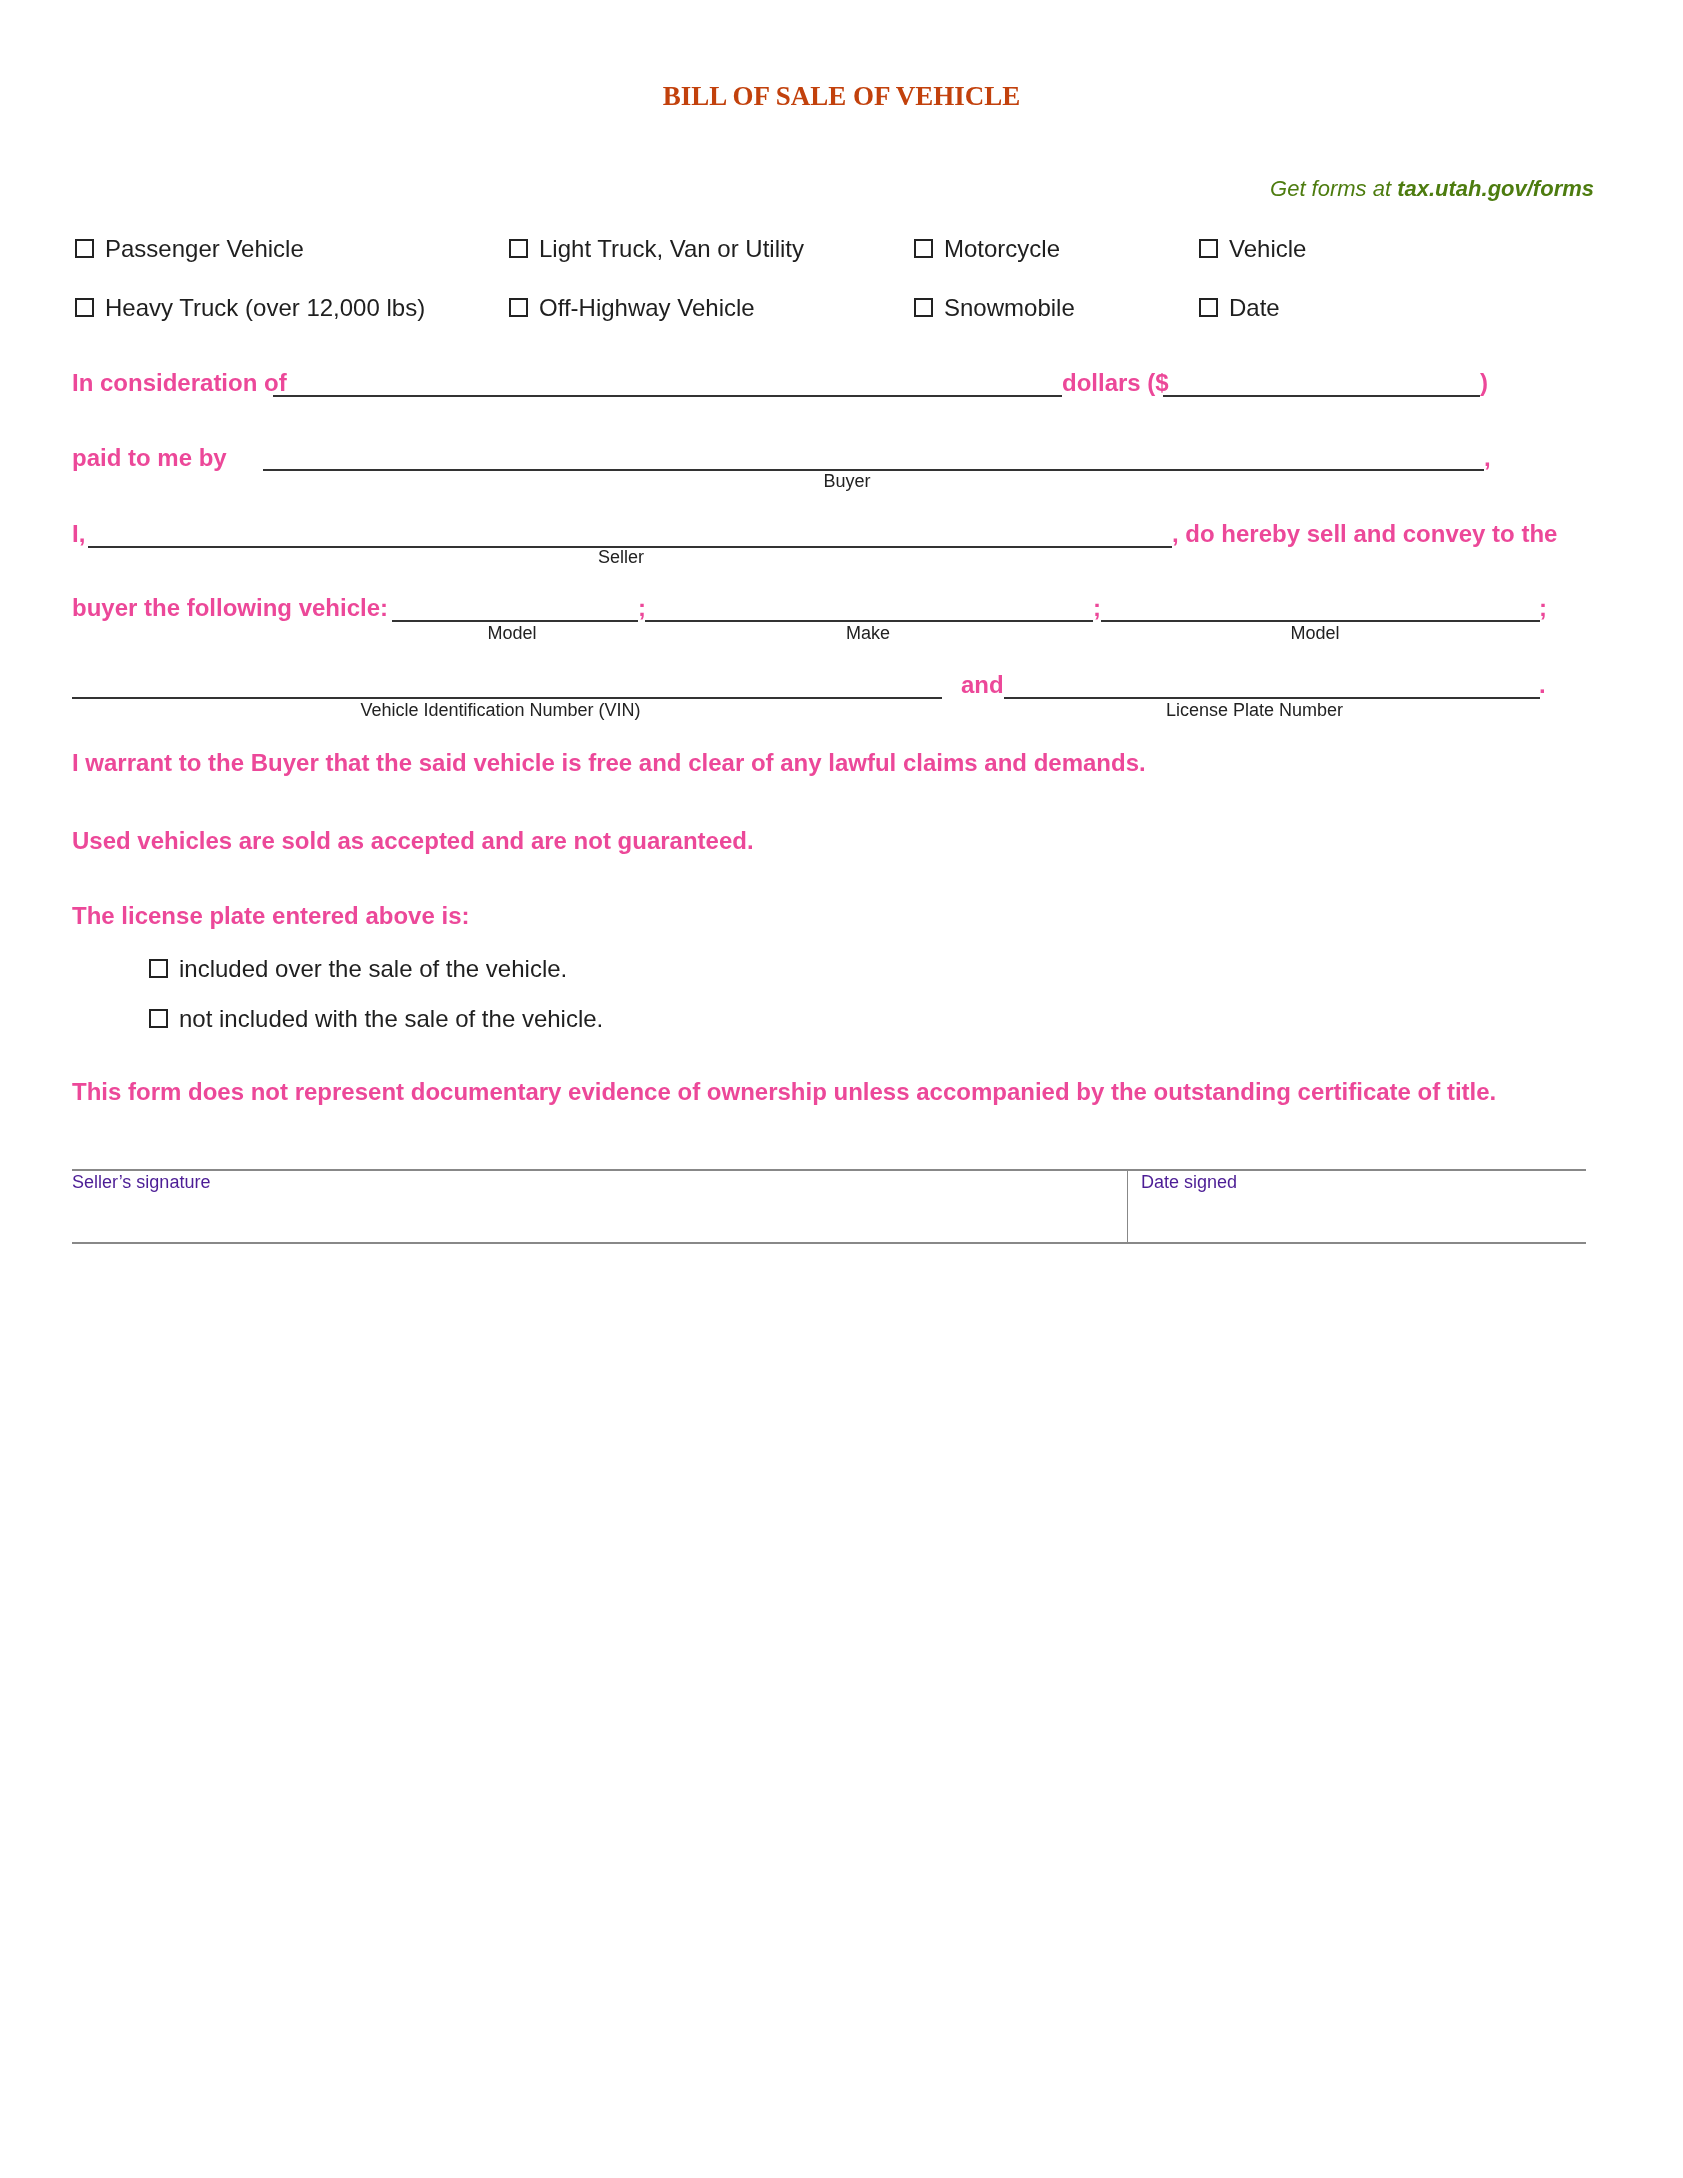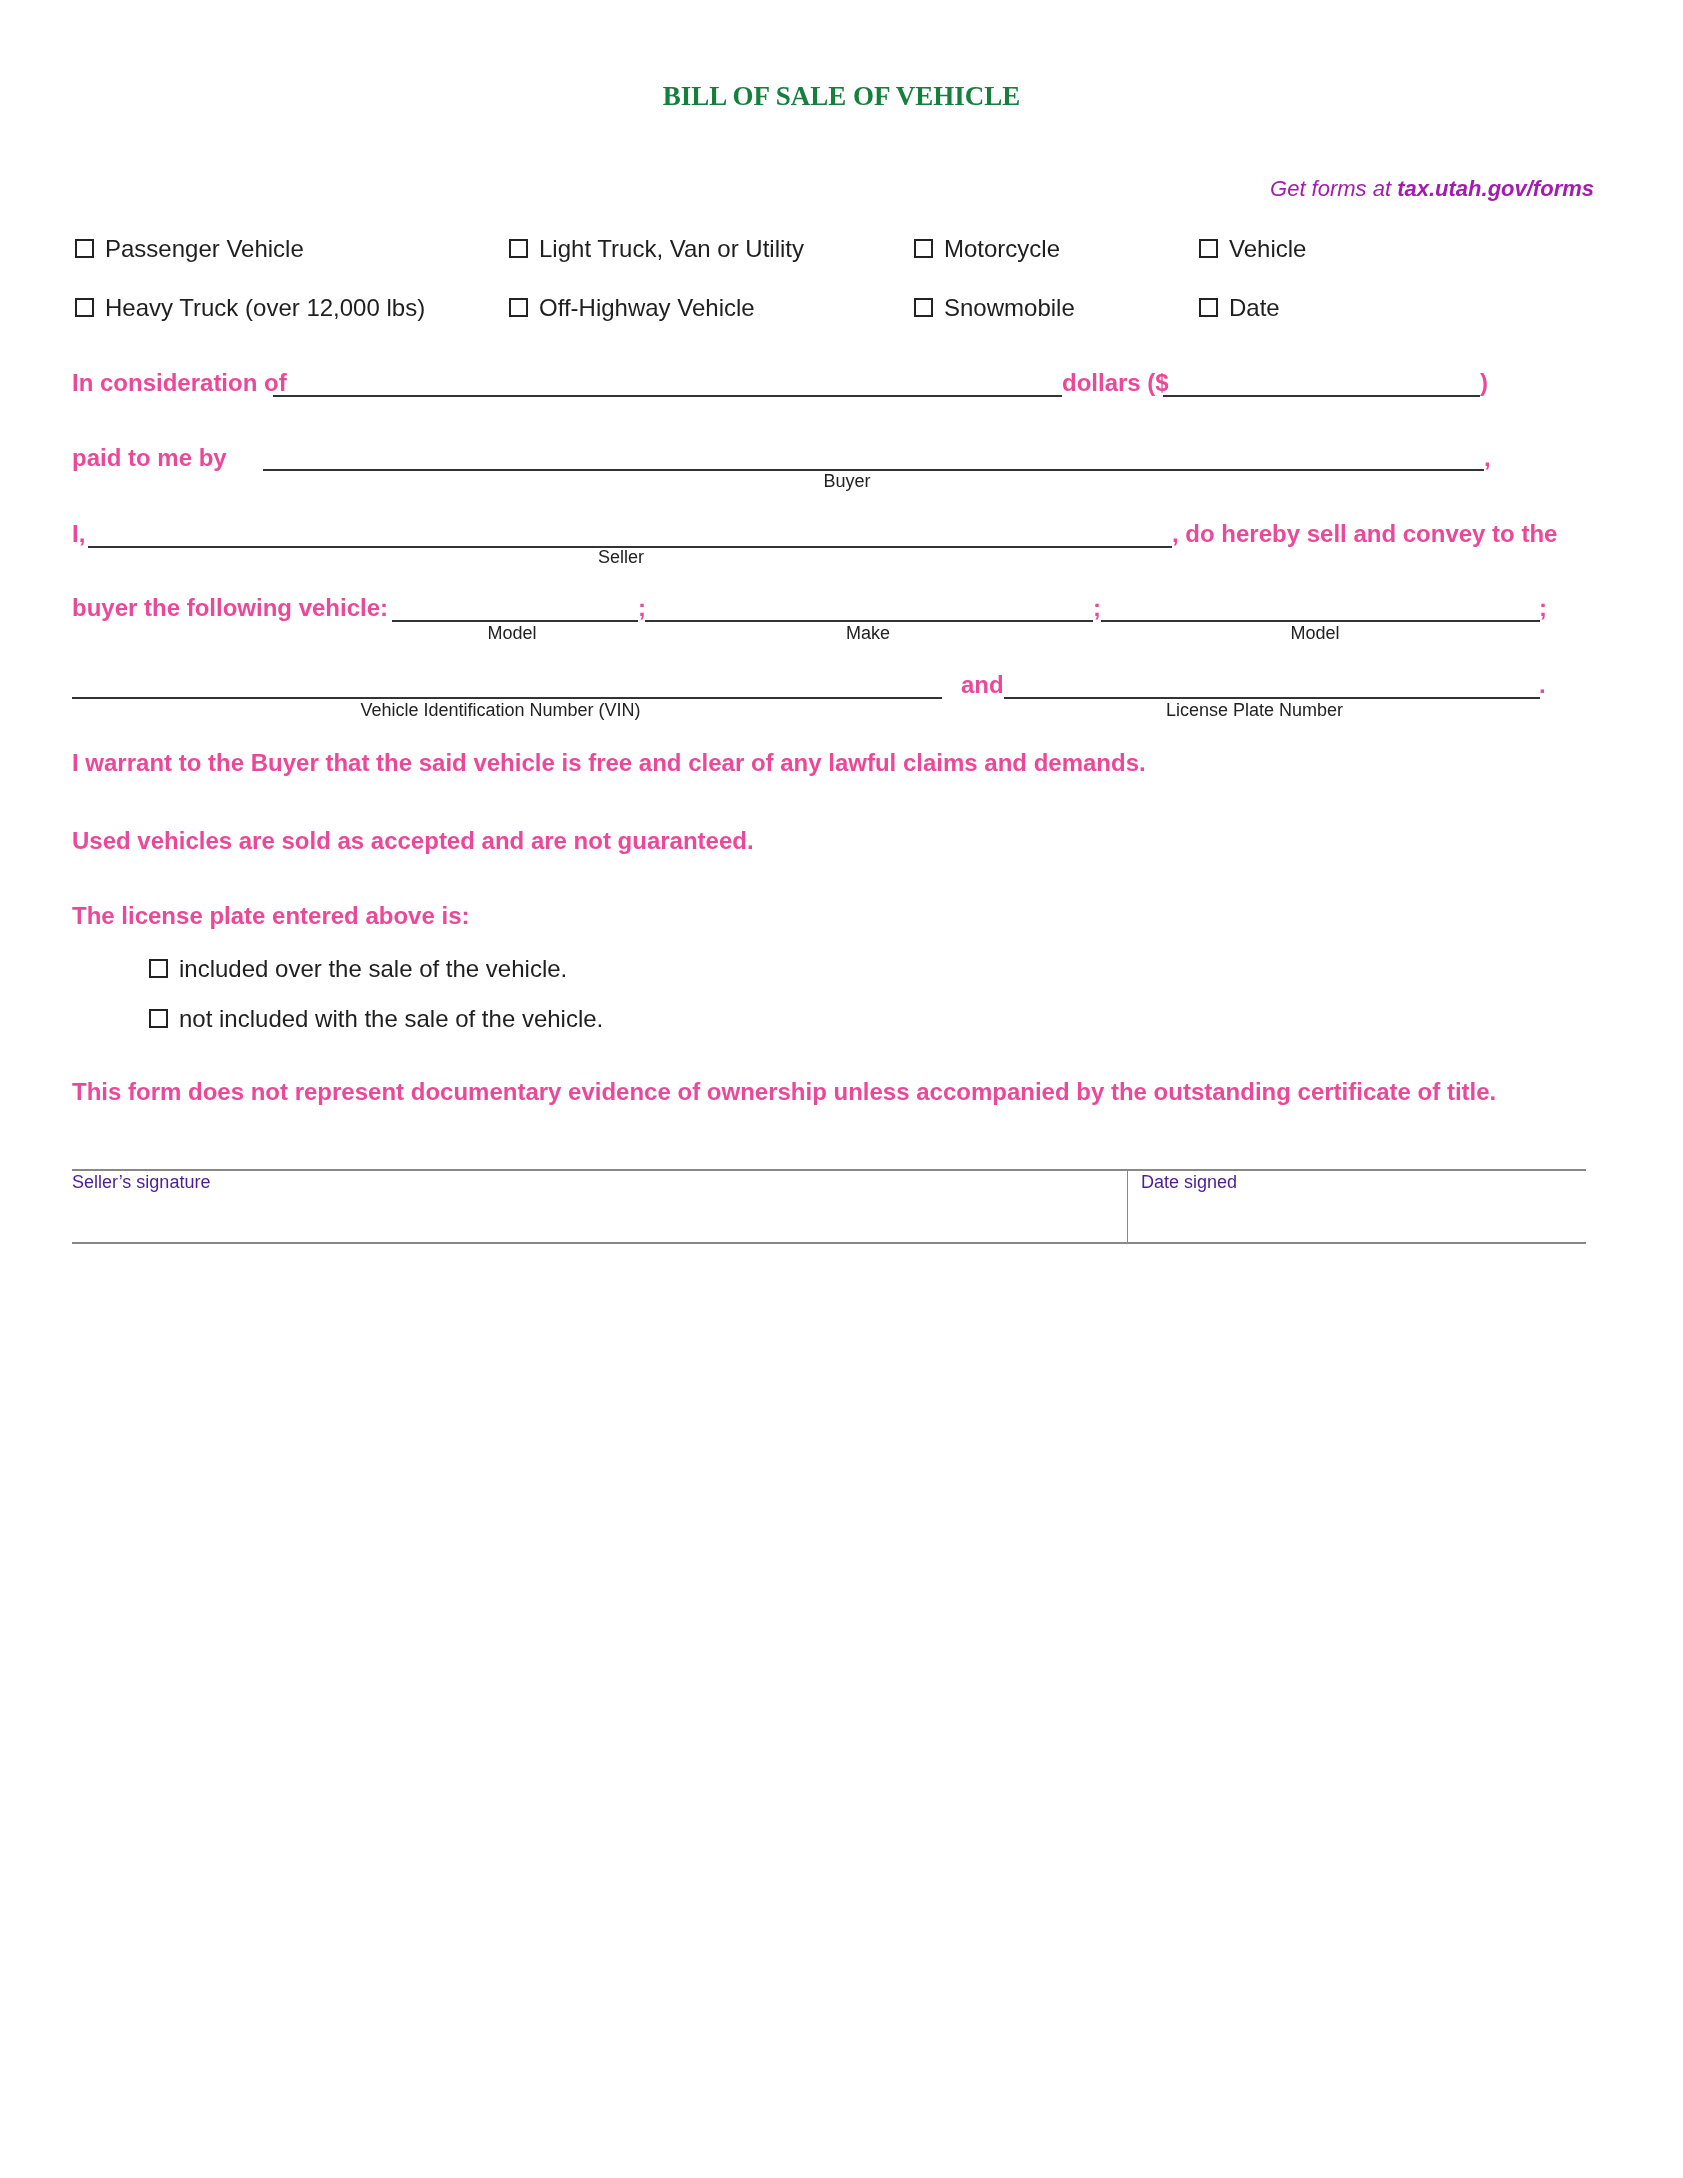--- a/index.html
+++ b/index.html
@@ -1,21 +1,21 @@
 <!DOCTYPE html>
 <html><head>
   <meta charset="utf-8">
   <style>
     html, body { margin: 0; padding: 0; background: #ffffff; }
     body { width: 1683px; height: 2178px; position: relative; overflow: hidden;
            font-family: "Liberation Sans", sans-serif; color: #1a1a1a; }
     .abs { position: absolute; white-space: nowrap; }
     .title { left: 0; width: 1683px; text-align: center; top: 81px;
-             font-family: "Liberation Serif", serif; font-weight: bold; font-size: 27px; color: #15803d; }
-    .getforms { right: 89px; top: 176px; font-size: 22px; font-style: italic; color: #a21caf; }
+             font-family: "Liberation Serif", serif; font-weight: bold; font-size: 27px; color: #c2410c; }
+    .getforms { right: 89px; top: 176px; font-size: 22px; font-style: italic; color: #4d7c0f; }
     .getforms b { font-weight: bold; }
     .body-text { font-size: 24px; color: #ec4899; font-weight: bold; }
     .small-label { font-size: 18px; color: #222; text-align: center; }
     .cb { display: inline-block; width: 19px; height: 19px; border: 2px solid #222;
           box-sizing: border-box; vertical-align: middle; margin-right: 11px; position: relative; top: -2px; }
     .cb-item { font-size: 24px; color: #1f1f1f; cursor: pointer; }
     .line { position: absolute; border-bottom: 2px solid #333; height: 0; }
     .field { position: absolute; height: 30px; border: none; background: transparent; outline: none;
              font-family: "Liberation Sans", sans-serif; font-size: 22px; }
     .sig-box { position: absolute; left: 72px; top: 1169px; width: 1514px; height: 71px;

